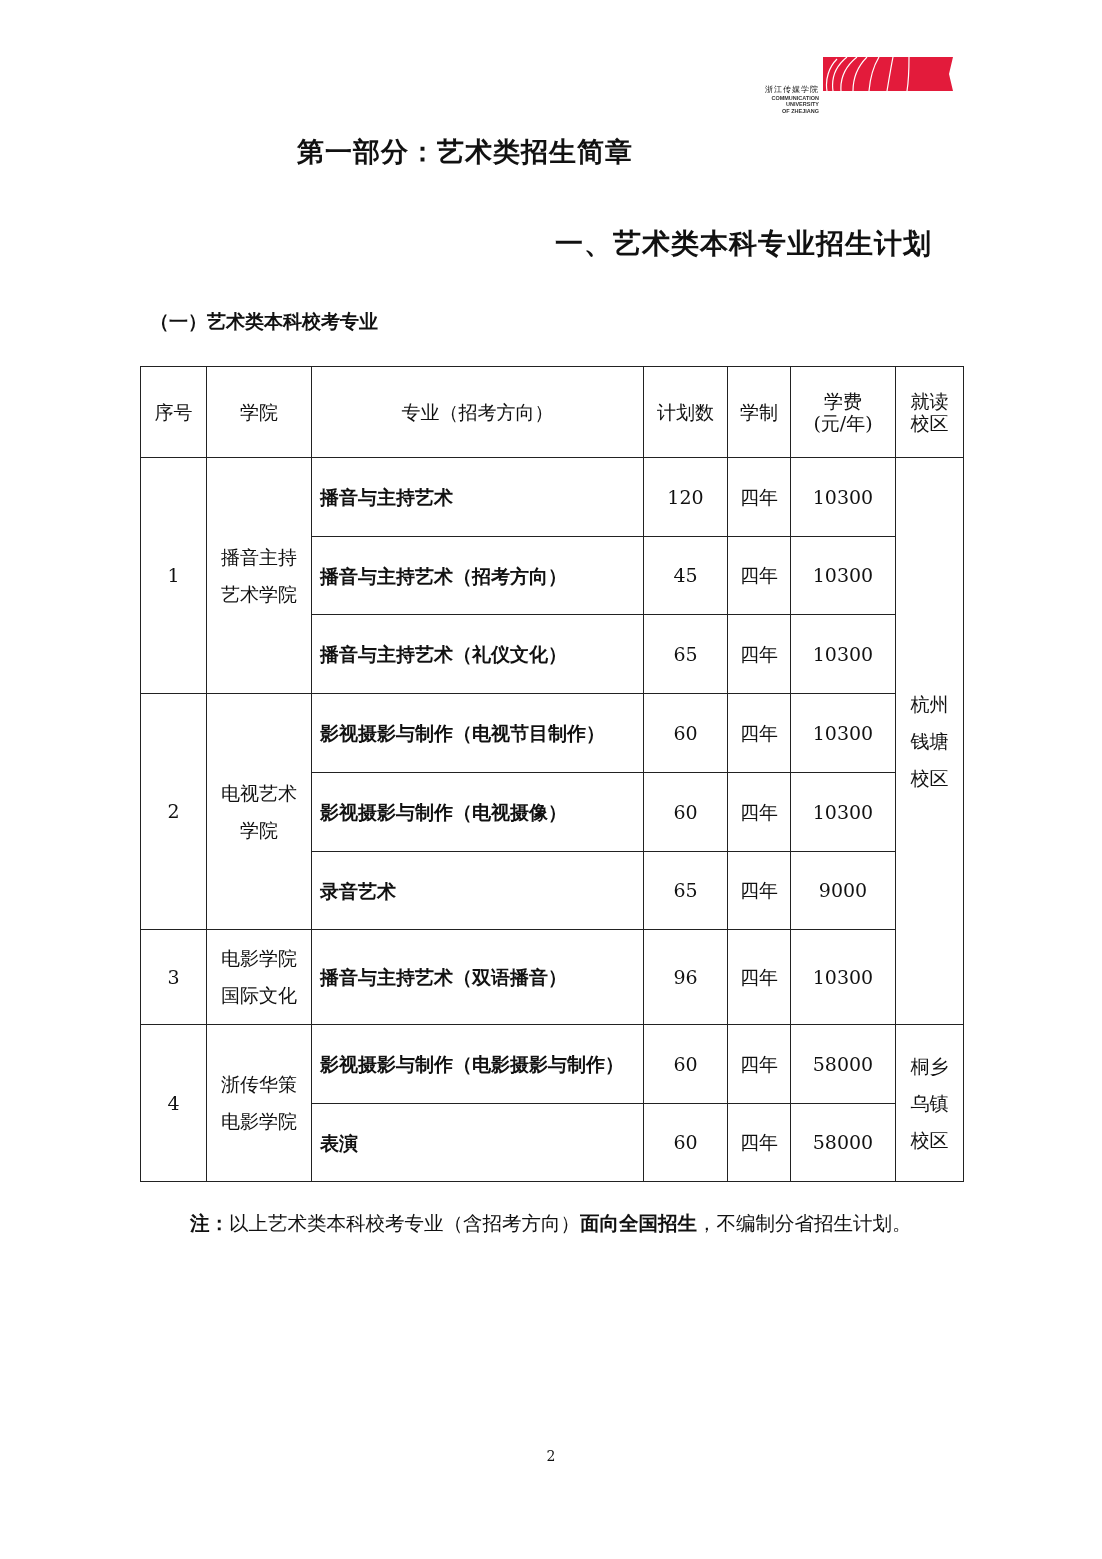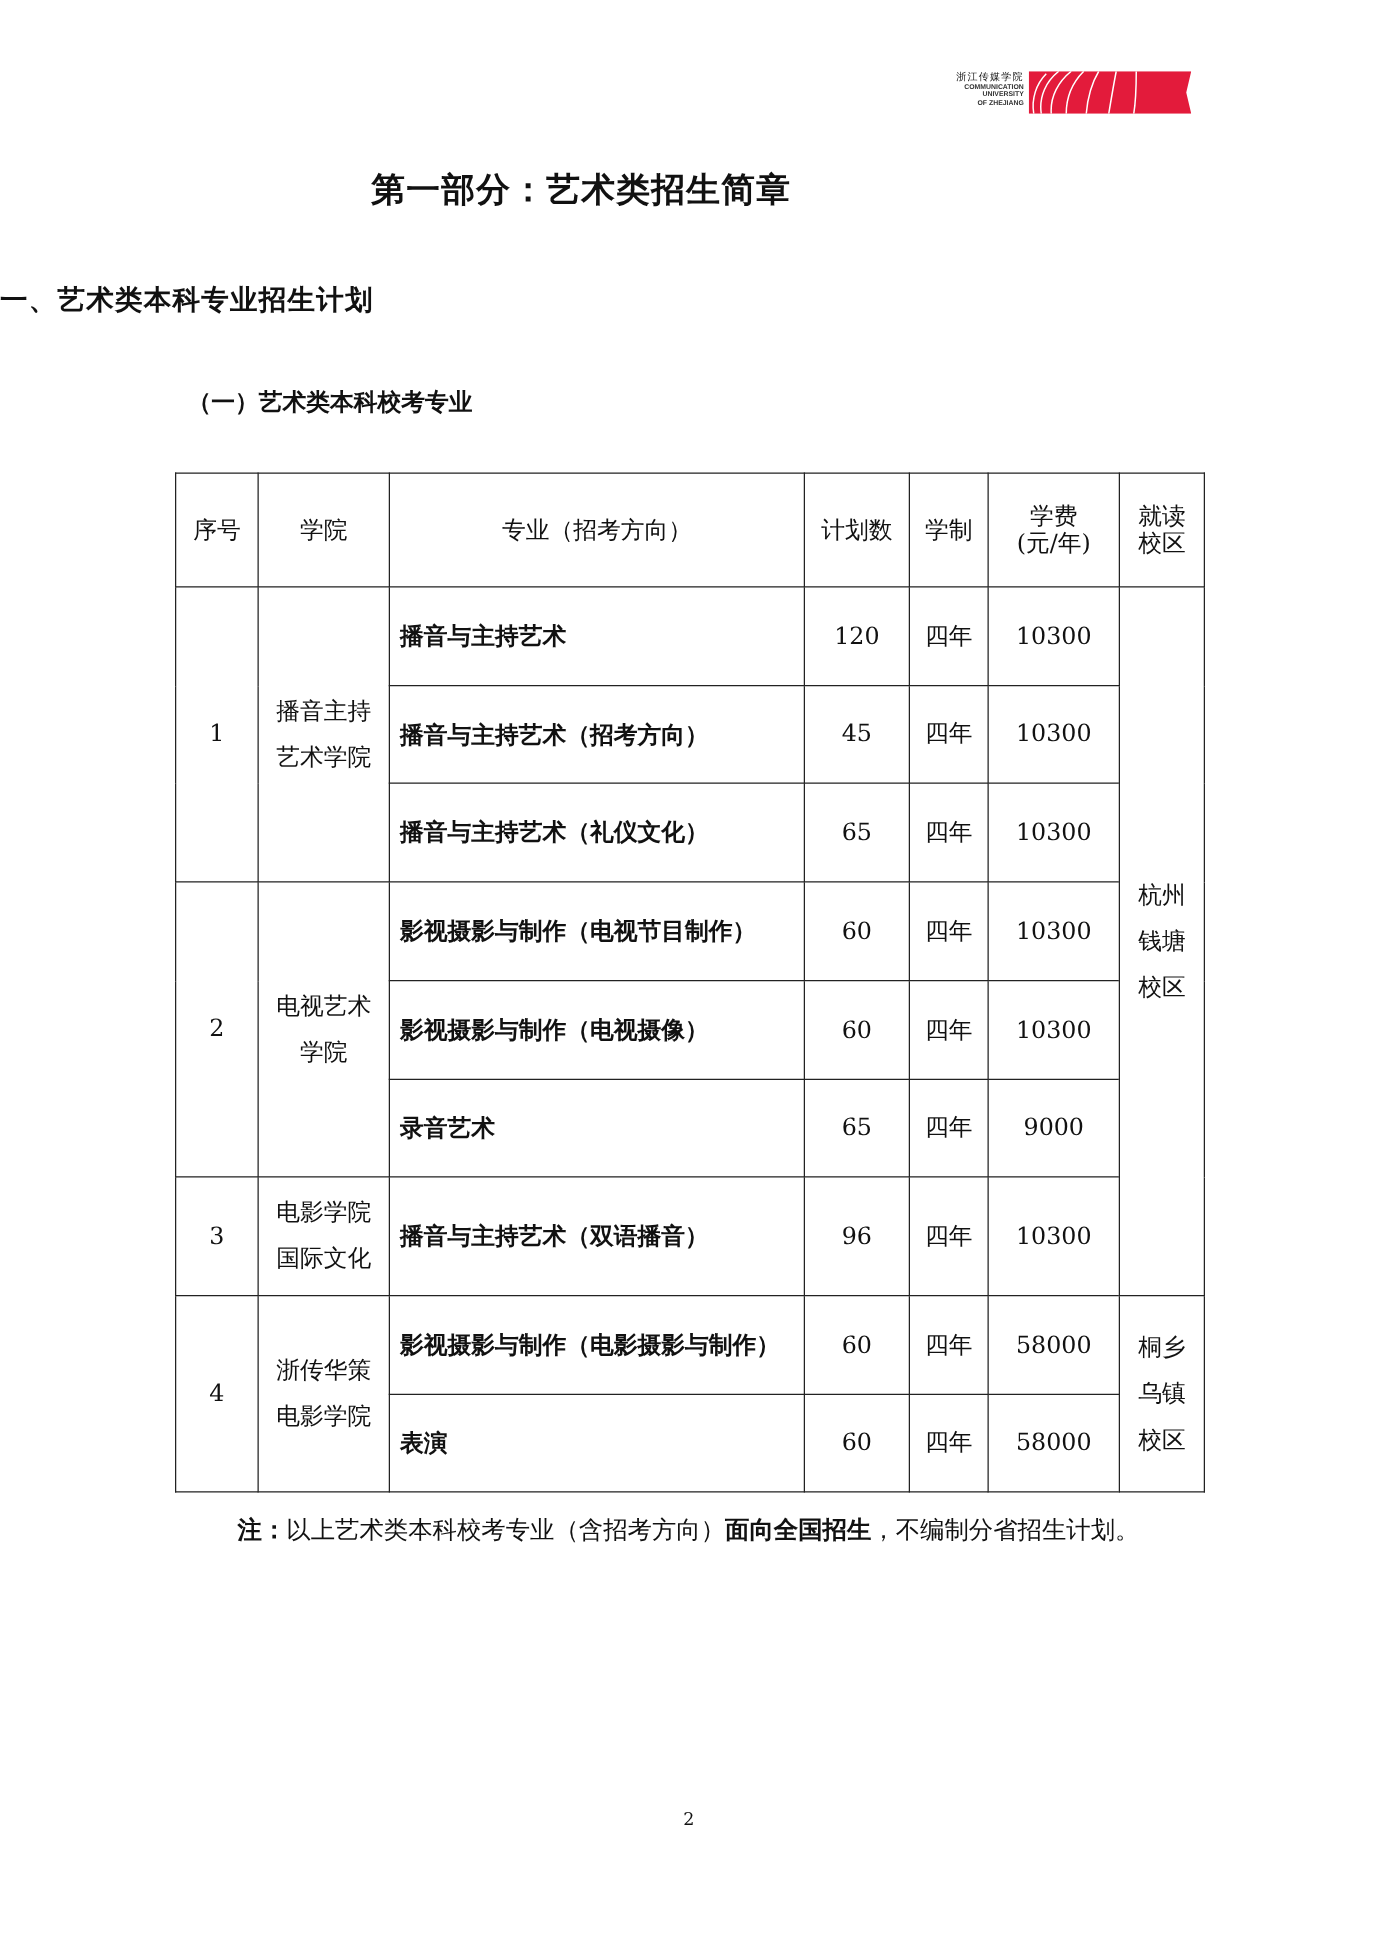--- a/index.html
+++ b/index.html
@@ -1,29 +1,29 @@
 <!DOCTYPE html>
 <html><head>
 <meta charset="utf-8">
 <style>
   html, body { margin:0; padding:0; background:#ffffff; }
   body { width:1102px; height:1559px; position:relative; overflow:hidden;
          font-family:"DejaVu Serif","Liberation Serif",serif; color:#111; }
   .logo { position:absolute; left:755px; top:56px; width:200px; height:36px; display:flex; align-items:flex-start; }
   .logo-text { width:64px; font-family:"Liberation Sans",sans-serif; text-align:right; padding-right:2px; }
-  .logo-cn { font-size:8px; letter-spacing:1px; font-family:Liberation Sans, sans-serif; line-height:11px; }
+  .logo-cn { font-size:8px; letter-spacing:1px; font-family:Liberation Sans, sans-serif; line-height:11px;margin-top:28px; }
   .logo-en { font-size:5.5px; line-height:6.4px; font-weight:bold; color:#333; }
   .logo-mark { position:absolute; left:68px; top:1px; width:130px; height:34px; }
   .title1 { position:absolute; left:0; width:930px; top:134px; text-align:center;
             font-family:"DejaVu Sans",sans-serif; font-weight:bold; font-size:27px; letter-spacing:1px; }
-  .title2 { position:absolute; left:0; width:932px; top:225px; text-align:left;
-            font-family:"DejaVu Sans",sans-serif; font-weight:bold; font-size:22px; letter-spacing:1px; }
+  .title2 { position:absolute; left:0; width:932px; top:225px; text-align:right;
+            font-family:"DejaVu Sans",sans-serif; font-weight:bold; font-size:28px; letter-spacing:1px; }
   .sub { position:absolute; left:150px; top:309px; font-family:"DejaVu Sans",sans-serif;
          font-weight:bold; font-size:19px; }
-  table { position:absolute; left:140px; top:366px; border-collapse:collapse; table-layout:fixed; width:823px;margin-top:12px; }
+  table { position:absolute; left:140px; top:366px; border-collapse:collapse; table-layout:fixed; width:823px; }
   td { border:1px solid #222; font-size:19px; text-align:center; vertical-align:middle; padding:0; line-height:37px; }
   td.major { text-align:left; padding-left:8px; line-height:28px;font-weight:bold; }
   td.hdr { line-height:22px; }
   td.stack { line-height:37px; }
   .note { position:absolute; left:150px; top:1198px; width:815px; font-size:19.5px; line-height:52px; text-indent:40px; }
   .note b { font-family:"DejaVu Sans",sans-serif; font-weight:bold; }
   .pageno { position:absolute; left:0; width:1102px; top:1448px; text-align:center; font-size:14px; }
 </style>
 </head>
 <body>

